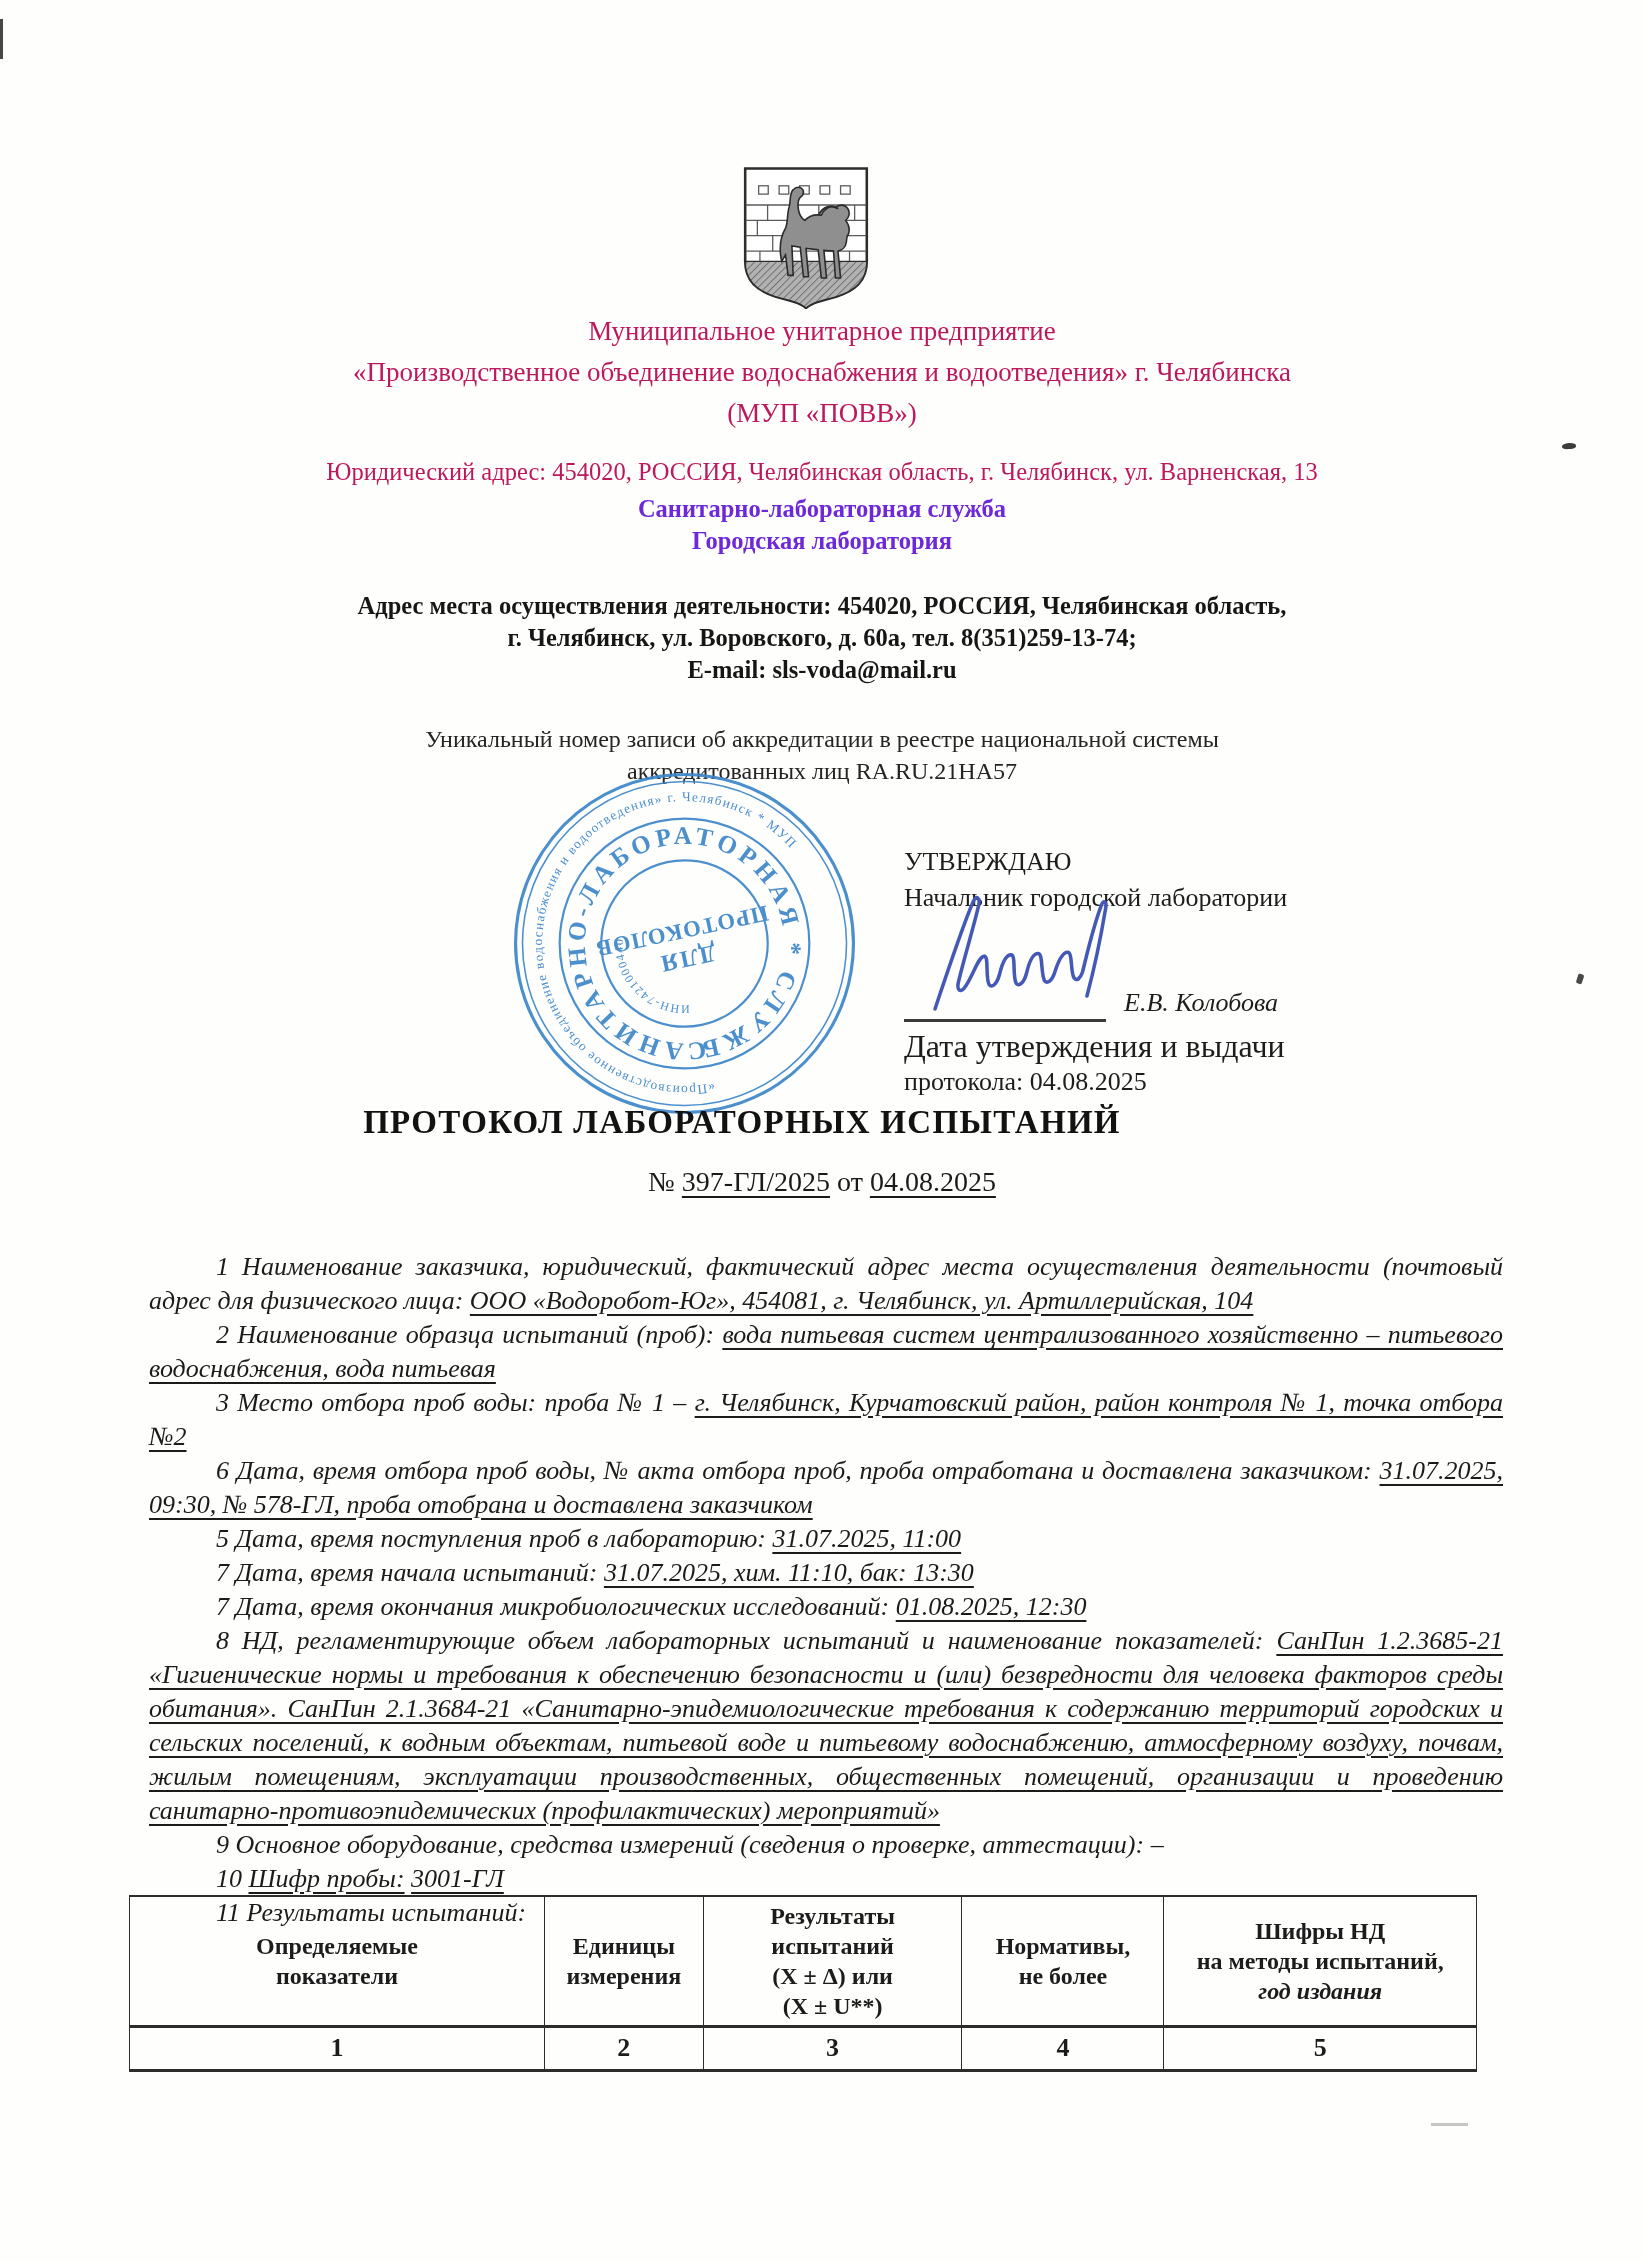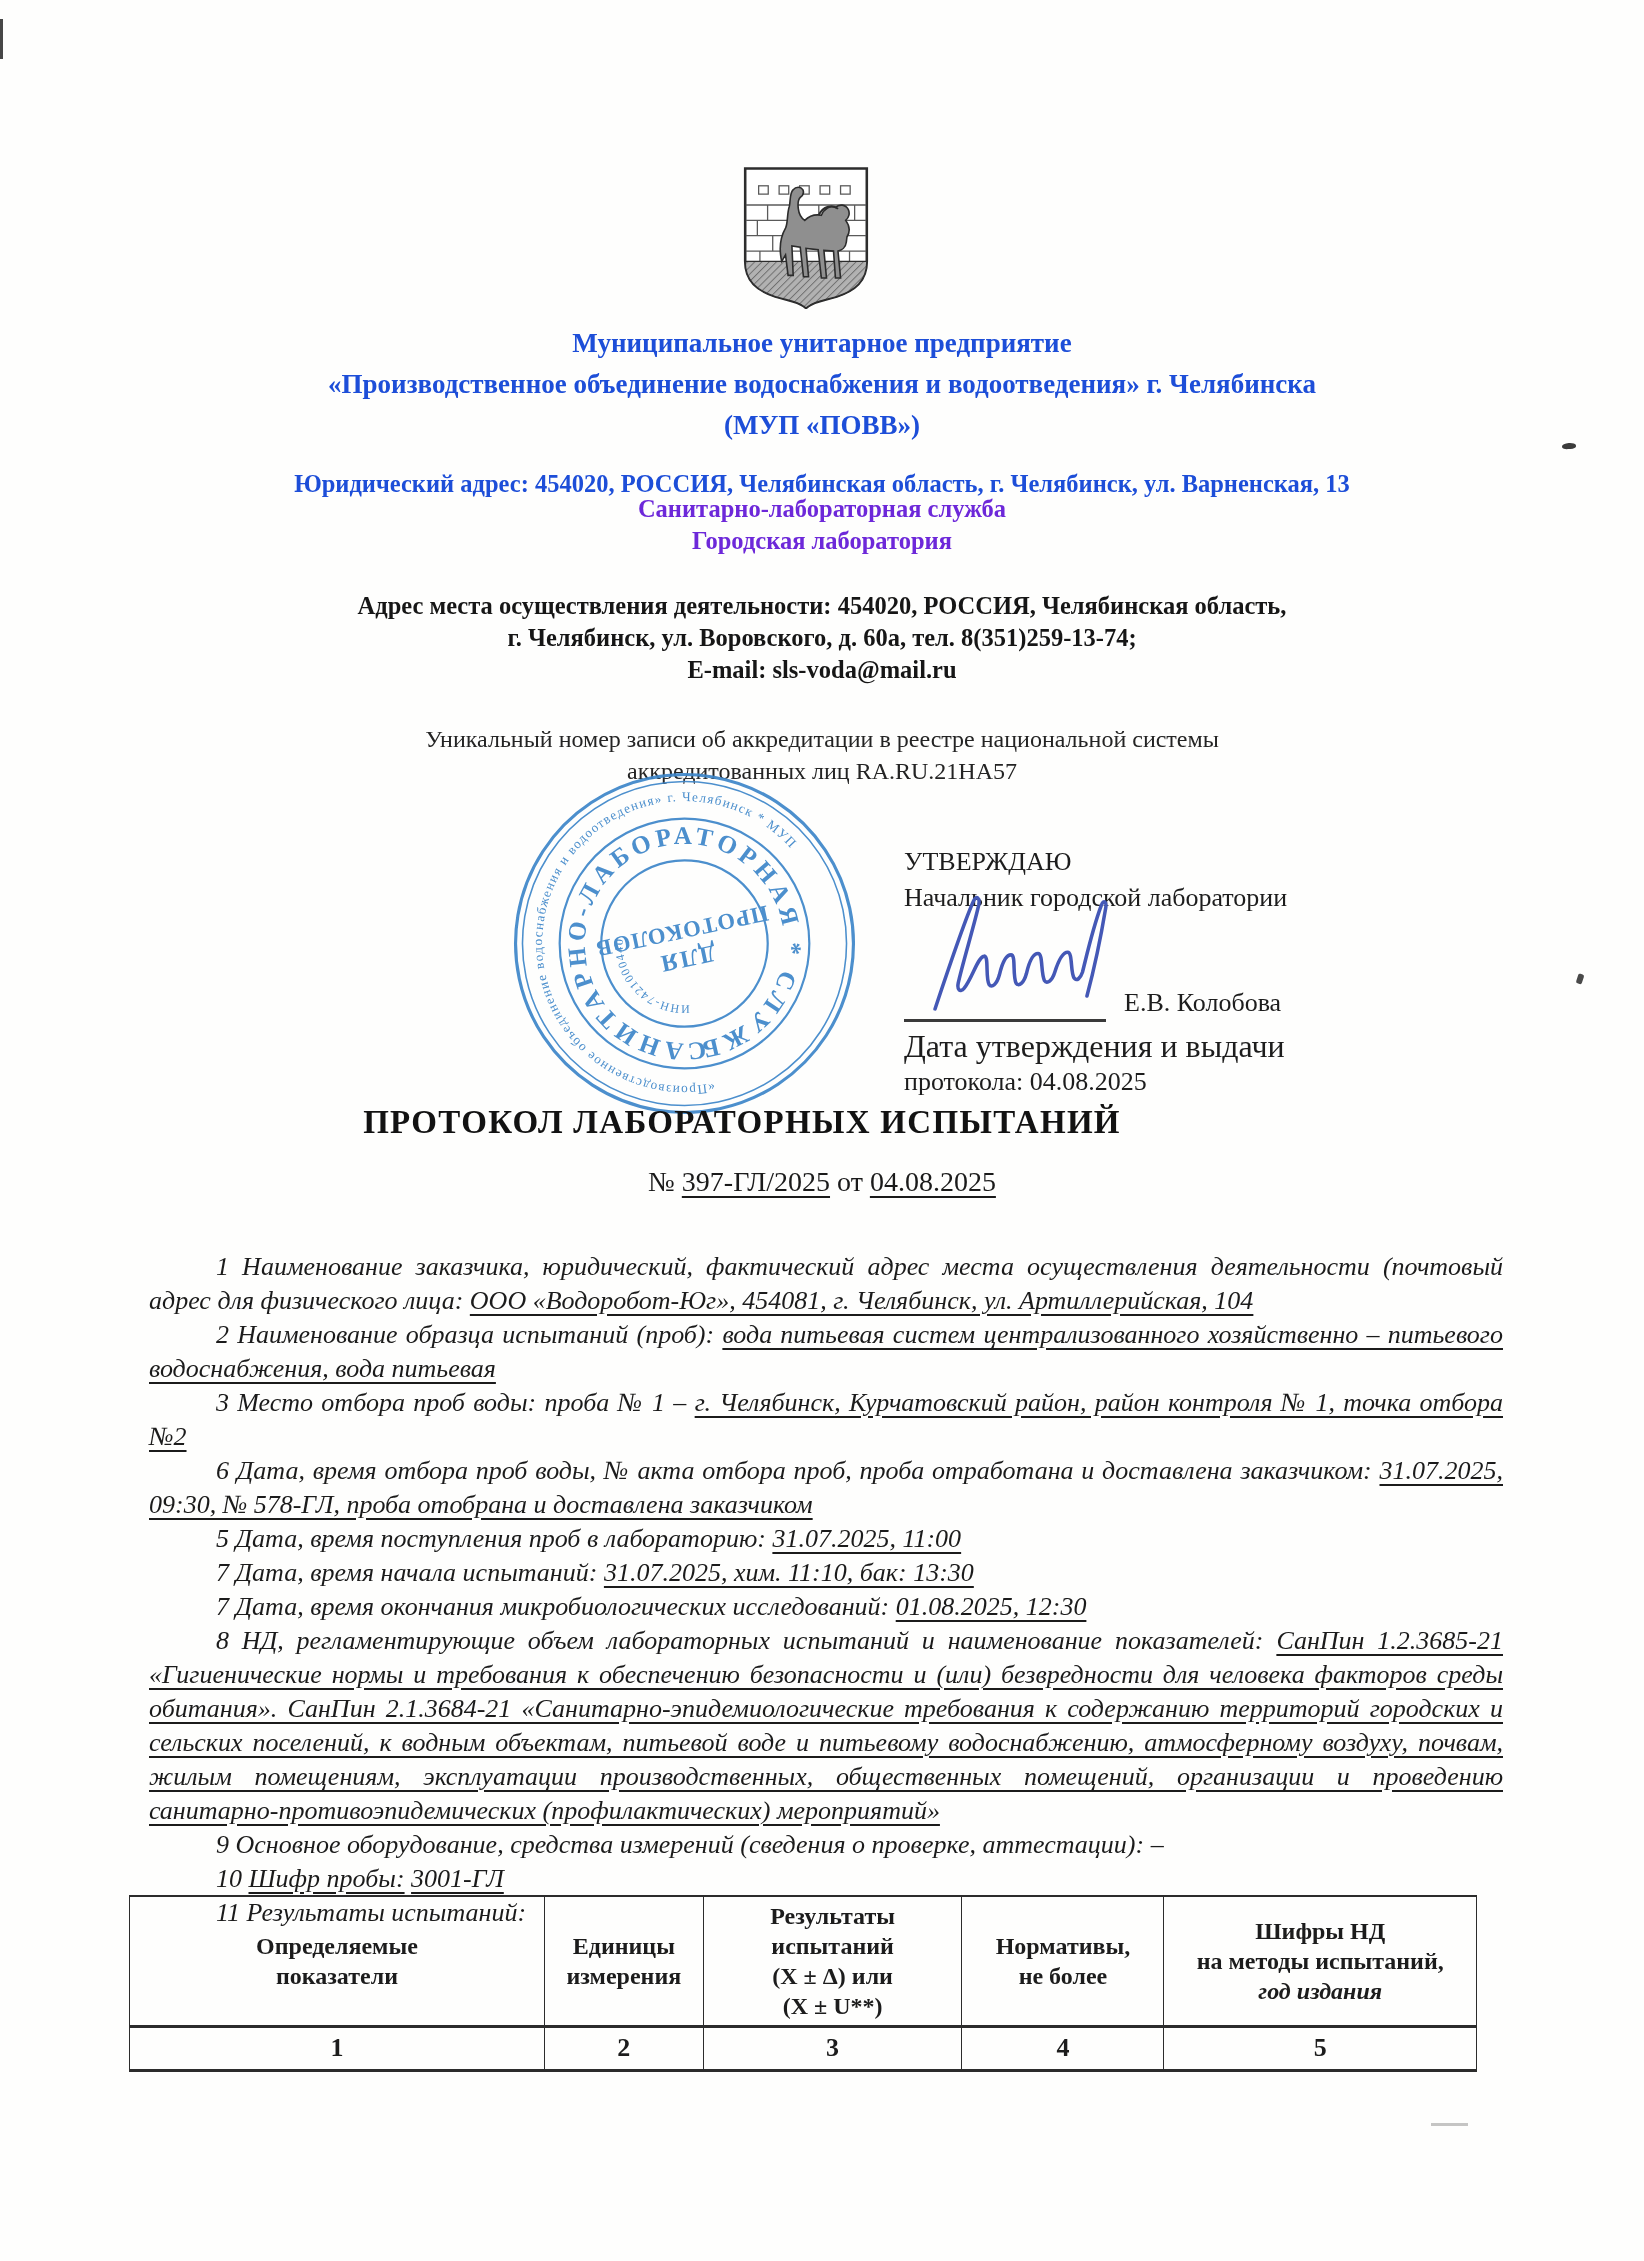--- a/index.html
+++ b/index.html
@@ -7,39 +7,39 @@
     position:relative; width:1644px; height:2261px;
     background:#fefefd; overflow:hidden;
     font-family:"Liberation Serif","DejaVu Serif",serif;
     color:#1d1d1d;
   }
   .abs { position:absolute; }
   .center { text-align:center; }
   .it { font-style:italic; }
 
   
-  .org-block { left:94px; top:323px; width:1456px; font-size:27px; font-weight:bold; line-height:41px; color:#1d4ed8; }
+  .org-block { left:94px; top:311px; width:1456px; font-size:27px; font-weight:normal; line-height:41px; color:#be185d; }
   .org-block .legal { font-size:24.5px; line-height:37px; margin-top:19px; }
   .service-block { left:94px; top:493px; width:1456px; font-size:24.5px; font-weight:bold; line-height:32px; color:#6d28d9;}
   .addr-block { left:94px; top:590px; width:1456px; font-size:24.5px; font-weight:bold; line-height:32px; color:#161616;}
   .accr-block { left:94px; top:723px; width:1456px; font-size:24px; line-height:32px; color:#242424;}
 
   
   .emblem { left:742px; top:165px; width:128px; height:144px; }
 
   
   .stamp { left:508px; top:767px; width:353px; height:353px; transform:rotate(168deg); opacity:0.92; }
   .stamp text { font-family:"Liberation Serif","DejaVu Serif",serif; }
 
   
   .approval-label { left:904px; top:844px; font-size:26px; line-height:36px; }
   .approver-title { left:904px; top:880px; font-size:26px; line-height:36px; }
   .sig-svg { left:917px; top:880px; width:206px; height:142px; }
   .sig-line { left:904px; top:1019px; width:202px; height:2.6px; background:#3a3a3a; }
-  .sig-name { left:1124px; top:988px; font-size:26px; }
+  .sig-name { left:1124px; top:988px; font-size:26px;font-style:italic; }
   .approve-date1 { left:904px; top:1029px; font-size:32px; line-height:35px; }
   .approve-date2 { left:904px; top:1064px; font-size:26px; line-height:35px; }
 
   
   .doc-title { left:0; top:1104px; width:1484px; font-size:33px; font-weight:bold; letter-spacing:1.3px; color:#121212; }
   .doc-number { left:0; top:1166px; width:1644px; font-size:28px; color:#1a1a1a; }
   .doc-number u, .para u, .sig-name u {
     text-decoration-thickness:1.9px; text-underline-offset:5.2px;
   }
 

